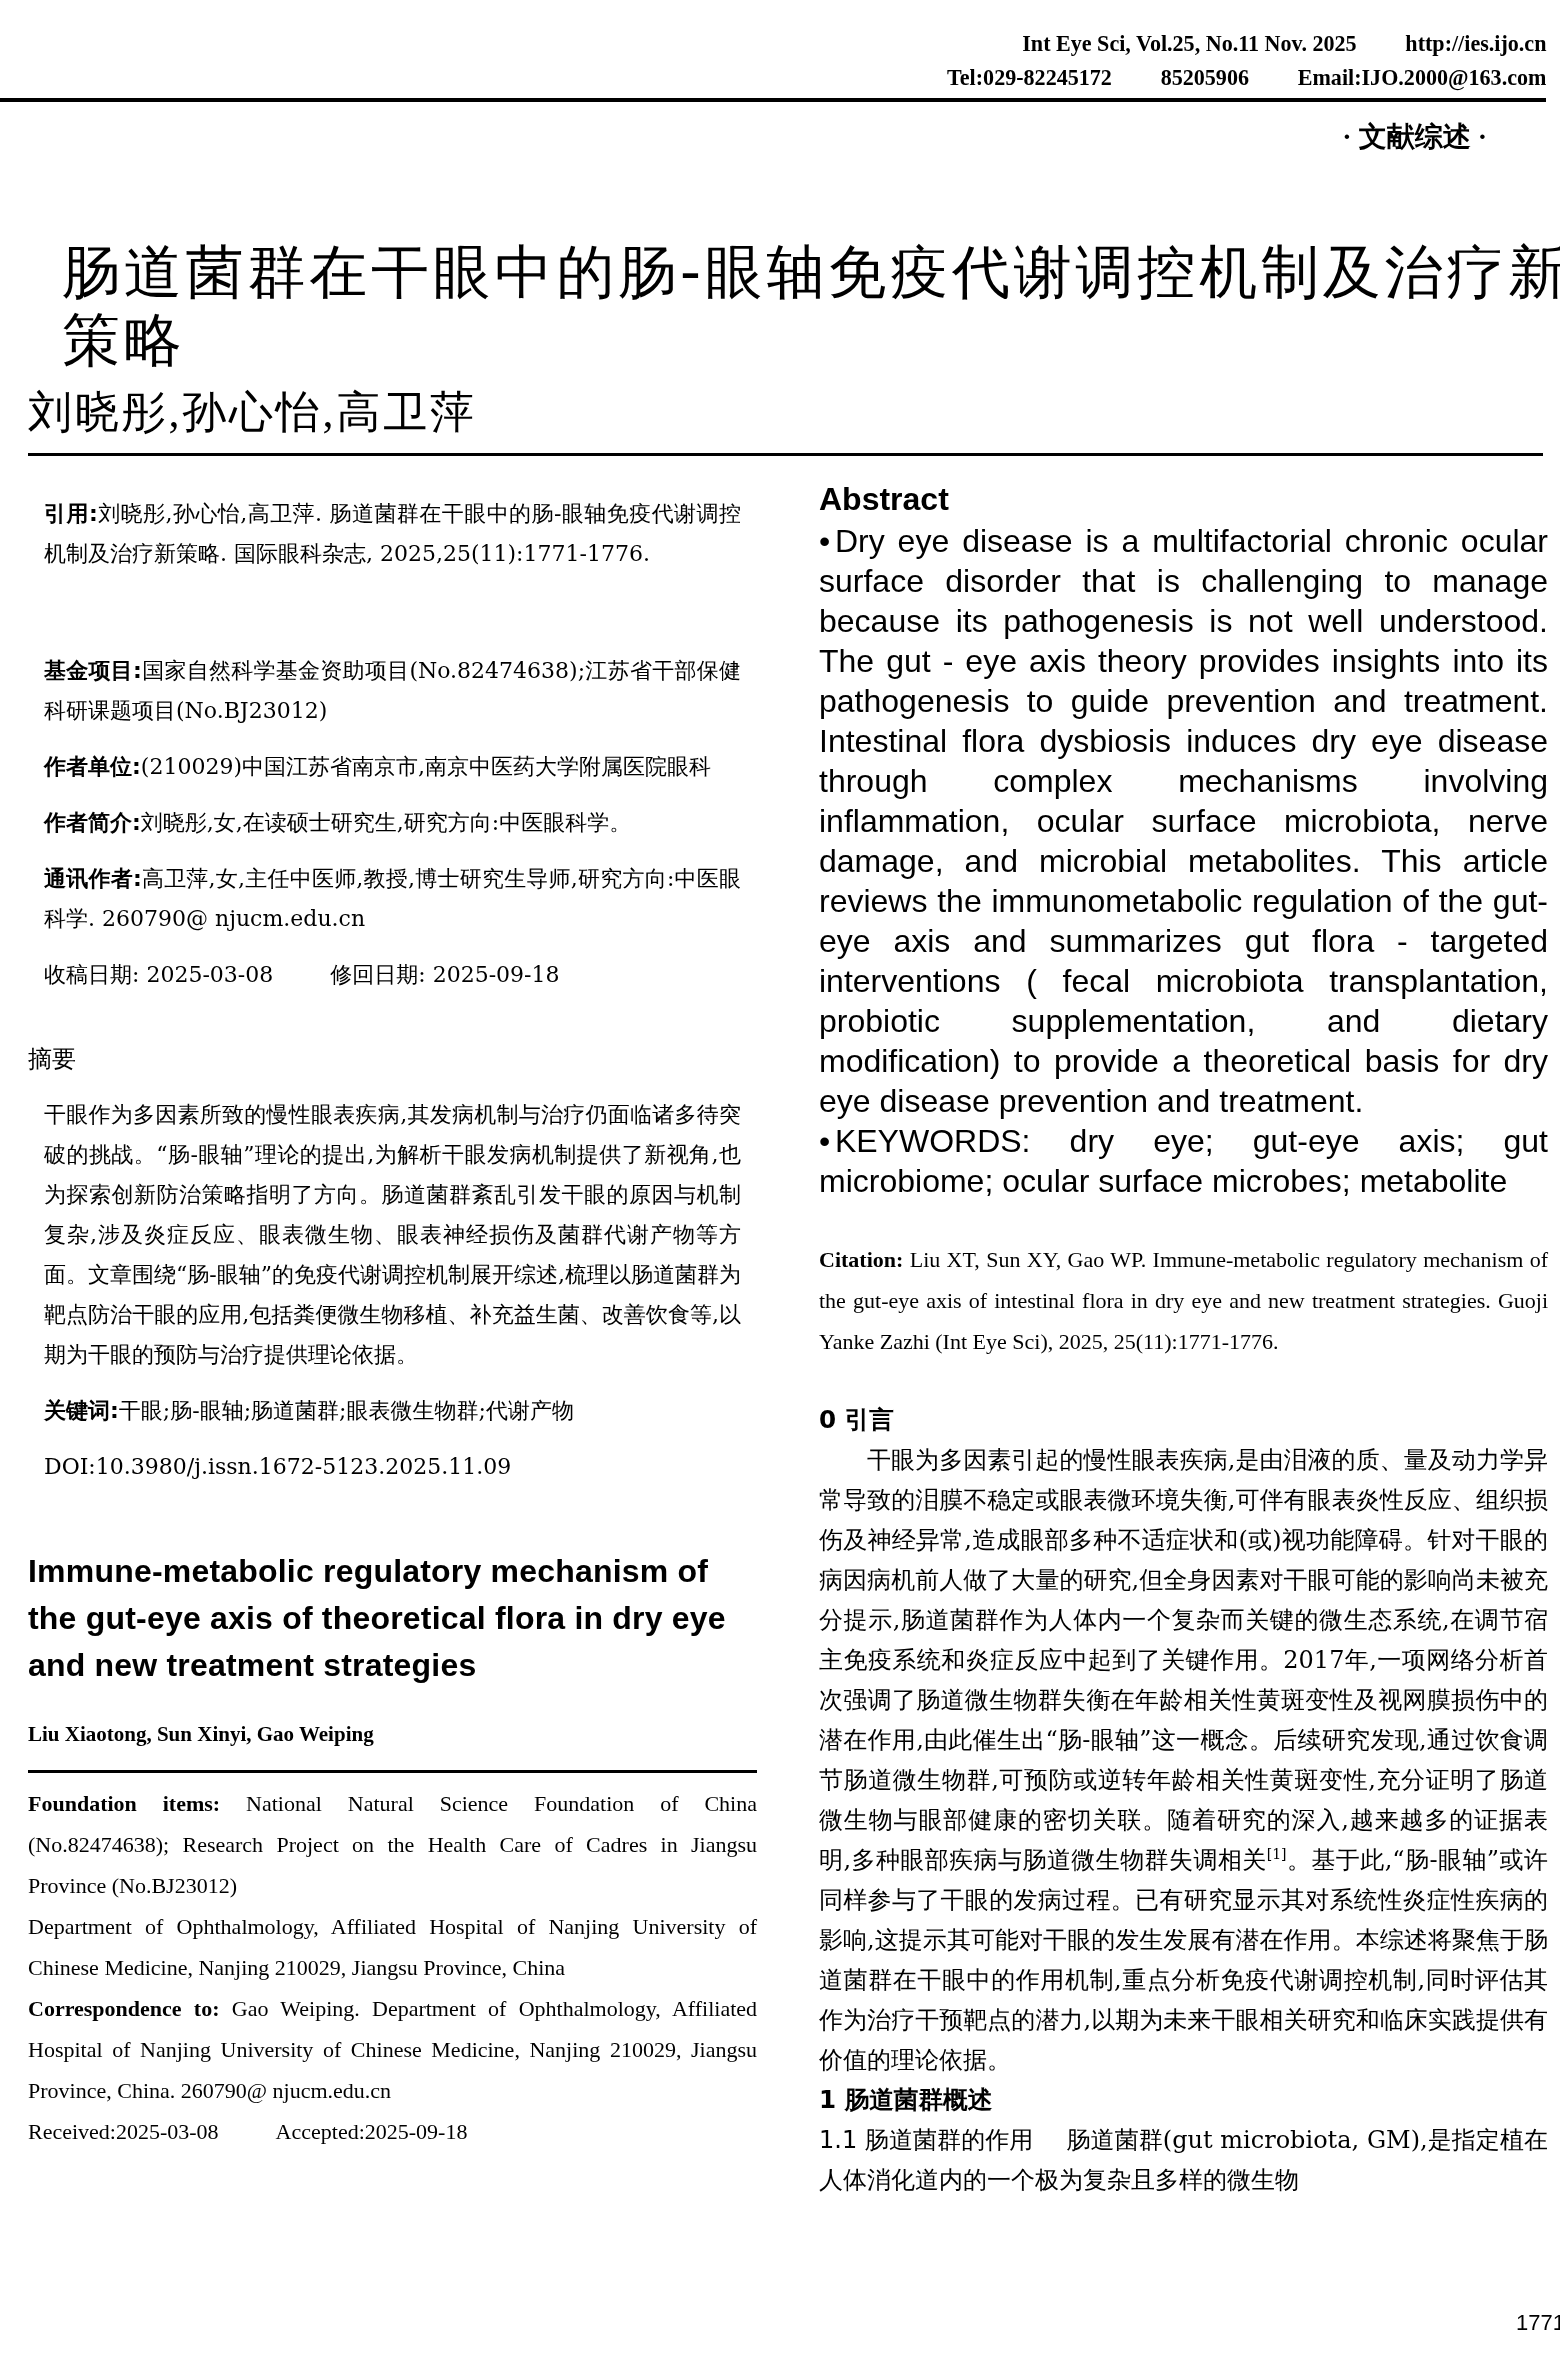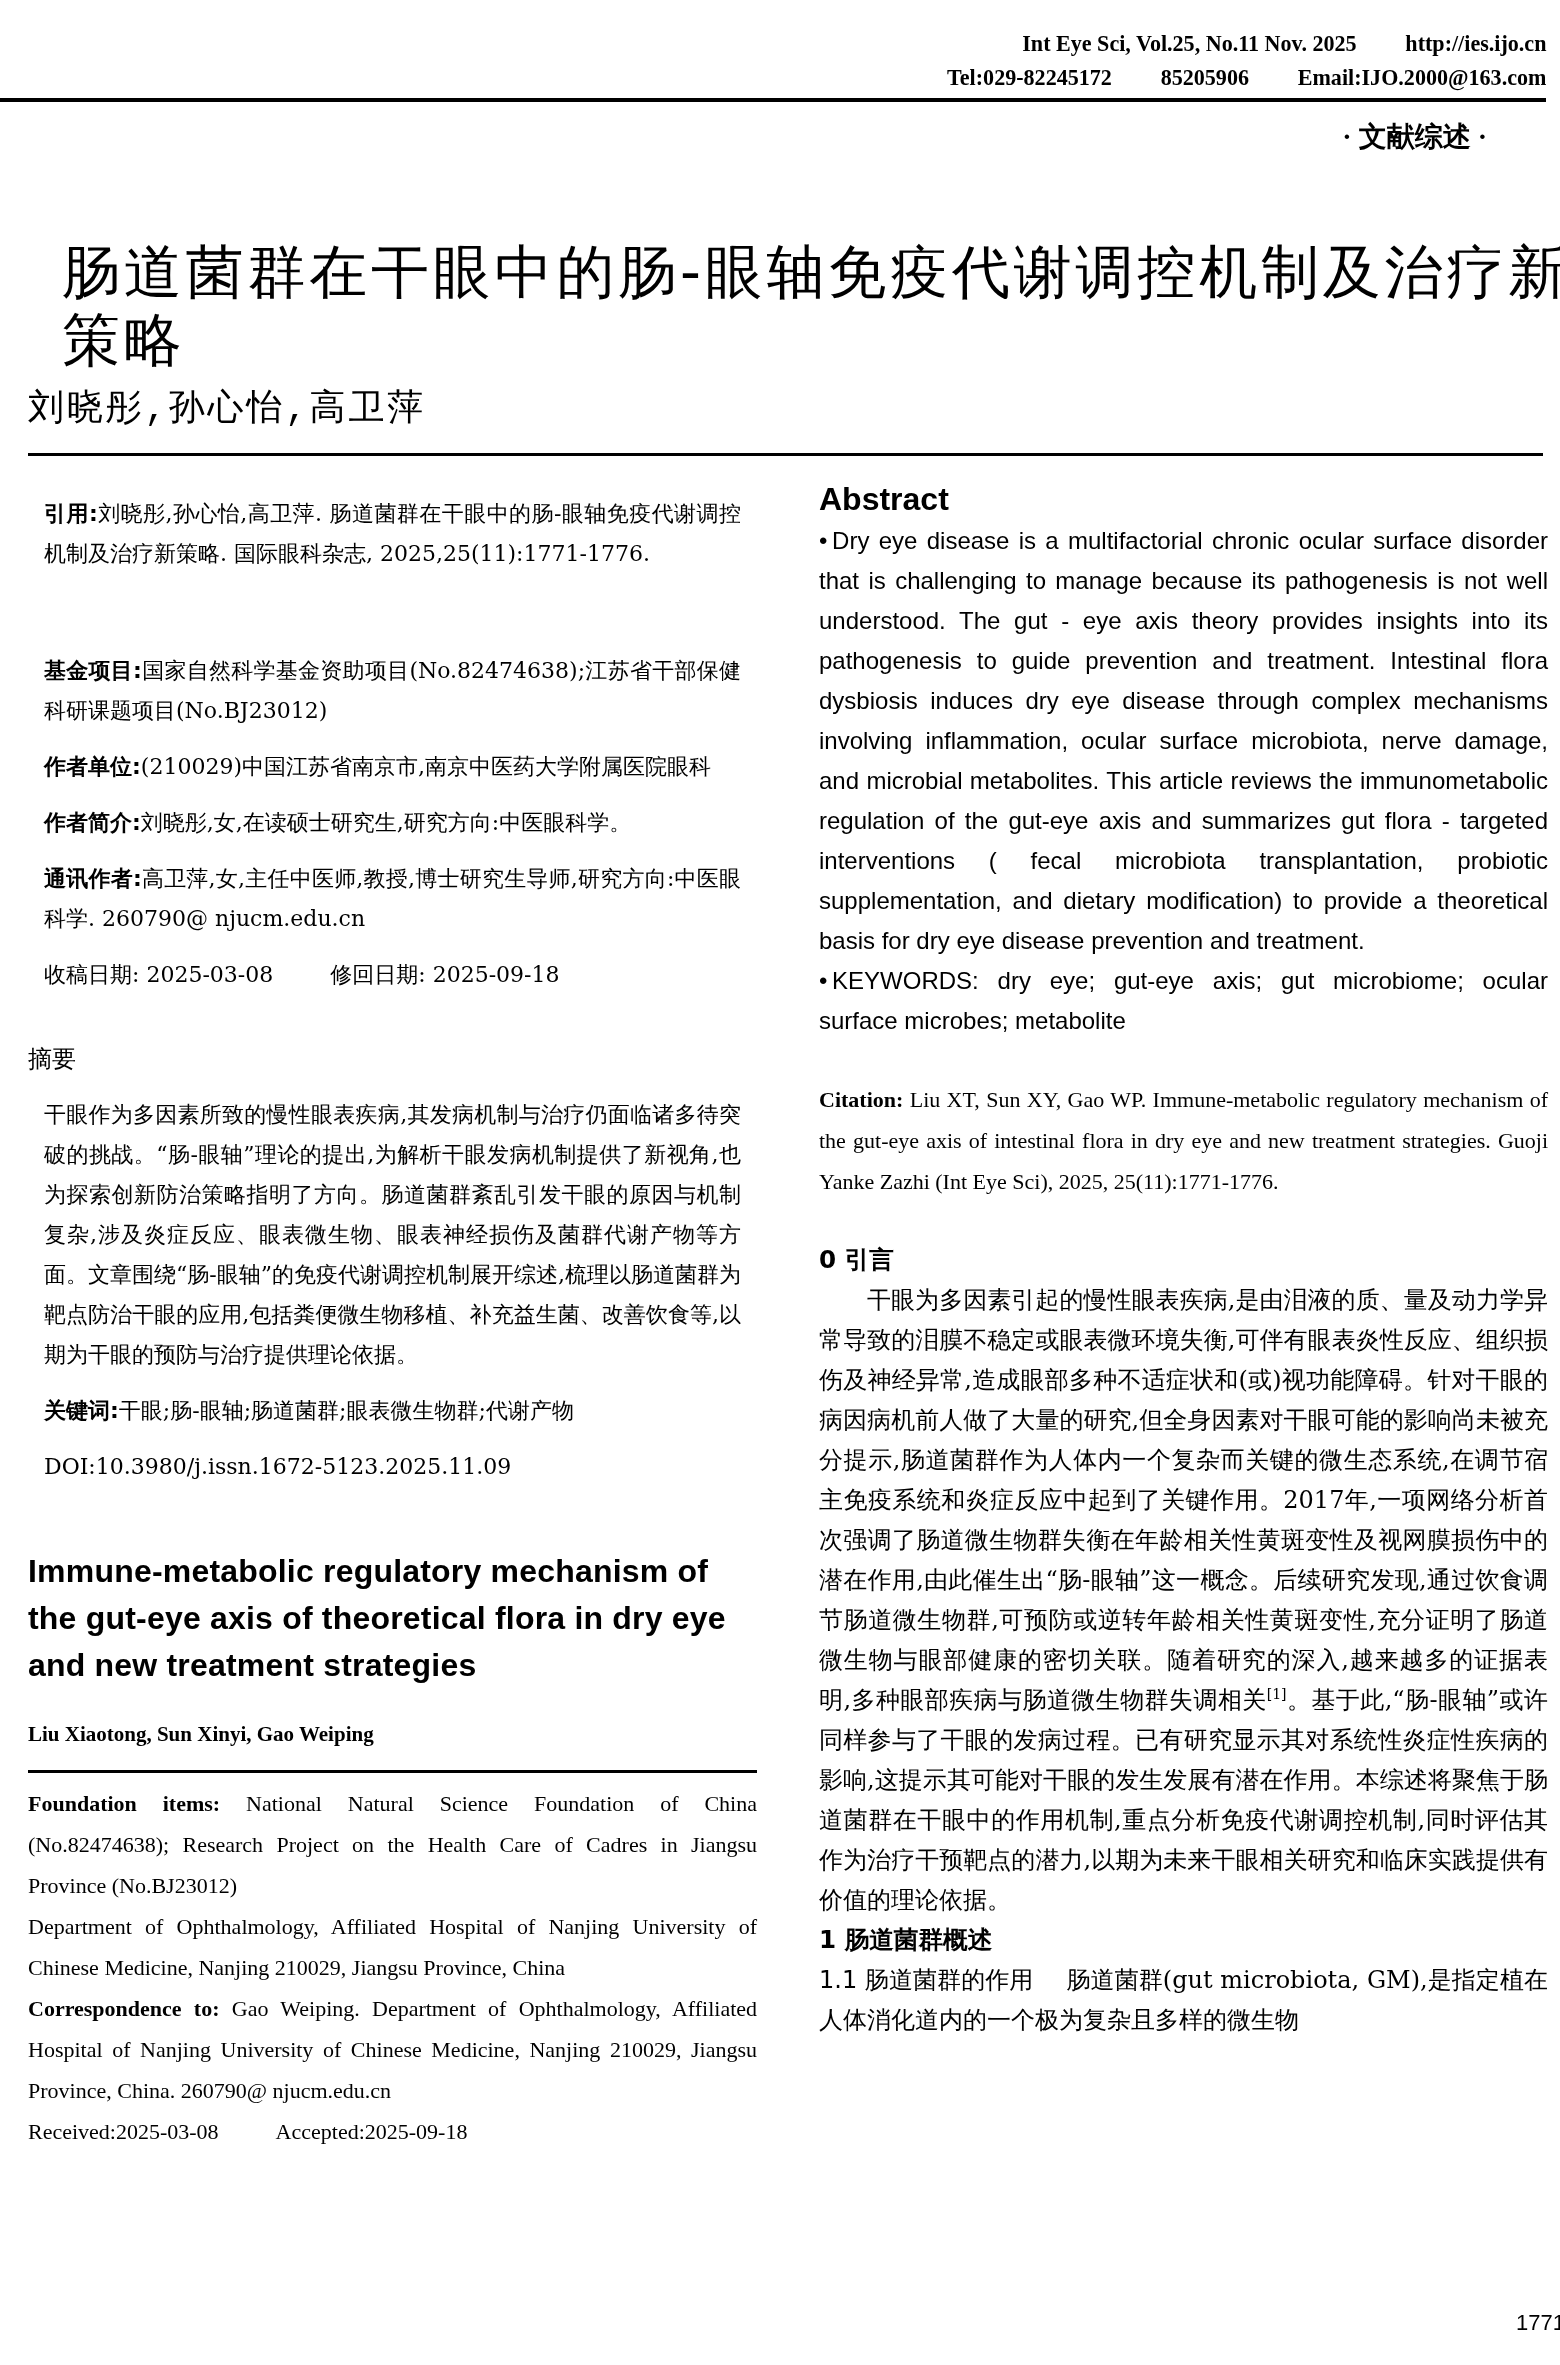--- a/index.html
+++ b/index.html
@@ -5,42 +5,42 @@
   html, body { margin: 0; padding: 0; background: #ffffff; }
   body { width: 1560px; height: 2366px; position: relative; overflow: hidden; color: #000; }
 
   .header { position: absolute; right: 14px; top: 26px; text-align: right; font-family: "Liberation Serif", serif; font-weight: bold; font-size: 24px; line-height: 34px; transform: scaleX(0.92); transform-origin: right top; }
   .header .row span { margin-left: 47px; }
   .header .row span:first-child { margin-left: 0; }
   .rule-top { position: absolute; left: 0; top: 98px; width: 1546px; height: 4.3px; background: #000; }
   .section-tag { position: absolute; right: 73px; top: 118px; font-family: "Liberation Serif", serif; font-size: 28px; font-weight: bold; }
 
   .cn-title { position: absolute; left: 28px; top: 199px; width: 1515px; font-family: "DejaVu Sans", sans-serif; font-size: 58px; line-height: 68px; letter-spacing: 3.8px; font-weight: normal; margin-left: 34px; }
-  .cn-authors { position: absolute; left: 28px; top: 383px; font-family: Liberation Mono, monospace; font-size: 36px; letter-spacing: 2.8px; }
+  .cn-authors { position: absolute; left: 28px; top: 383px; font-family: Liberation Serif, serif; font-size: 44px; letter-spacing: 2.8px; }
   .rule-mid { position: absolute; left: 28px; top: 453px; width: 1515px; height: 3.3px; background: #000; }
 
   .col-left { position: absolute; left: 28px; top: 478px; width: 729px; }
   .col-right { position: absolute; left: 819px; top: 478px; width: 729px; }
 
   .cn-block { font-family: "DejaVu Serif", serif; font-size: 22px; line-height: 40px; text-align: justify; margin: 16px; }
   .lbl { font-family: "DejaVu Sans", sans-serif; font-weight: bold; }
   .gap-s { height: 28px; }
   .gap-m { height: 45px; }
 
   .abs-cn-title { font-family: "DejaVu Sans", sans-serif; font-size: 24px; line-height: 40px; }
 
   .en-title { font-family: "Liberation Sans", sans-serif; font-weight: bold; font-size: 32px; line-height: 47px; margin: 0; letter-spacing: 0.2px; }
   .en-authors { font-family: "Liberation Serif", serif; font-weight: bold; font-size: 21px; margin: 0; }
   .rule-en { height: 3.3px; background: #000; width: 729px; }
 
   .en-serif { font-family: "Liberation Serif", serif; font-size: 22px; line-height: 41px; text-align: justify; margin: 0; }
   .en-serif .lbl-en { font-weight: bold; }
 
   .abstract-h { font-family: "Liberation Sans", sans-serif; font-weight: bold; font-size: 32px; line-height: 43px; margin: 0; }
-  .abstract-p { font-family: "Liberation Sans", sans-serif; font-size: 24px; line-height: 40px; text-align: justify; margin: 0; }
+  .abstract-p { font-family: "Liberation Sans", sans-serif; font-size: 32px; line-height: 40px; text-align: justify; margin: 0; }
   .bullet { display: inline-block; margin-right: 4.7px; }
 
   .sec-h { font-family: "DejaVu Sans", sans-serif; font-size: 24.6px; line-height: 40px; margin: 0; }
   .body-cn { font-family: "DejaVu Serif", serif; font-size: 24px; line-height: 40px; text-align: justify; margin: 0; text-indent: 2em; }
   .body-cn-noind { text-indent: 0; }
   sup { font-size: 14px; vertical-align: super; line-height: 0; }
 
   .page-num { position: absolute; left: 1505px; top: 2310px; font-family: "Liberation Sans", sans-serif; font-size: 22px; margin-left: 11px; }
 </style>
 </head>

